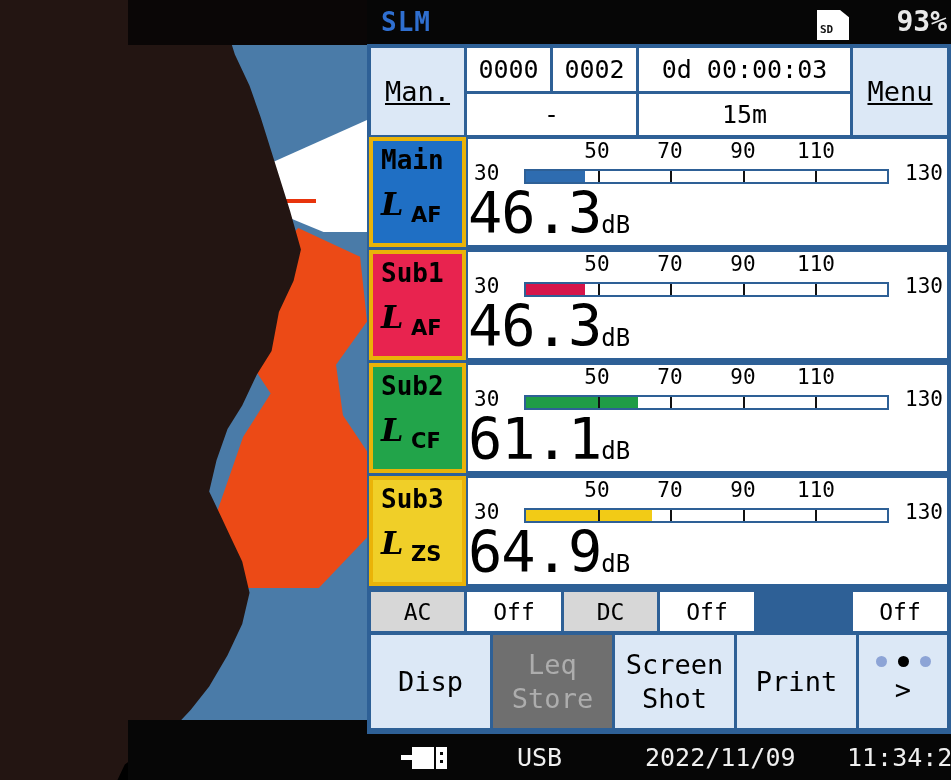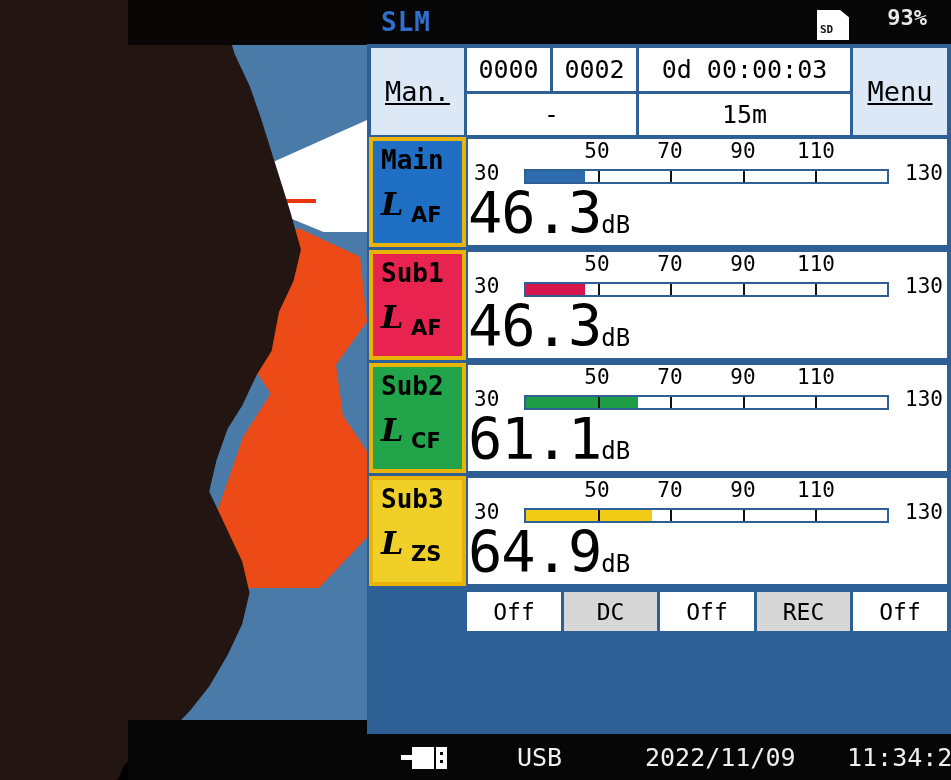--- a/index.html
+++ b/index.html
@@ -21,21 +21,21 @@
   
   #screen{position:absolute;left:367px;top:0;width:548px;height:780px;background:#3b82f6;}
 
   
   #topbar{position:absolute;left:0;top:0;width:584px;height:44px;background:#060606;}
   #slm{position:absolute;left:14px;top:7px;font-size:26px;color:#2f6fd0;letter-spacing:1px;font-weight:bold;}
   #sdicon{position:absolute;left:450px;top:10px;width:32px;height:30px;}
   #sdicon .card{position:absolute;inset:0;background:#fff;
      clip-path:polygon(0 0,72% 0,100% 24%,100% 100%,0 100%);}
   #sdicon .lbl{position:absolute;left:3px;top:13px;font-size:11px;color:#111;font-weight:bold;letter-spacing:0px;}
-  #batt{position:absolute;right:24px;top:5px;font-size:22px;color:#e9e9e9;font-weight:bold;}
+  #batt{position:absolute;right:4px;top:5px;font-size:28px;color:#e9e9e9;font-weight:bold;}
 
   
   #grid{position:absolute;left:0;top:44px;width:584px;height:690px;background:#2e6096;}
 
   .hdrrow{position:absolute;left:2px;top:2px;width:580px;height:91px;}
   .cell{position:absolute;background:#fff;border:2px solid #2e6096;box-sizing:border-box;
         display:flex;align-items:center;justify-content:center;color:#000;}
   .pale{background:#dce8f6;}
   .grey{background:#d7d7d7;}
   .f22{font-size:25px;}
@@ -224,27 +224,51 @@
             <div class="tick" style="left:20%;"></div>
             <div class="tick" style="left:40%;"></div>
             <div class="tick" style="left:60%;"></div>
             <div class="tick" style="left:80%;"></div>
           </div>
           <div class="bigval"><span>64.9</span><span class="u">dB</span></div>
         </div>
       </div>
 
       <div id="iorow">
+        <div class="cell grey f20" style="left:0;top:0;width:97px;height:43px;">AC</div>
         <div class="cell f20" style="left:96px;top:0;width:98px;height:43px;">Off</div>
         <div class="cell grey f20" style="left:193px;top:0;width:97px;height:43px;">DC</div>
         <div class="cell f20" style="left:289px;top:0;width:98px;height:43px;">Off</div>
-        <div class="cell grey f20" style="left:386px;top:0;width:97px;height:43px;">REC</div>
         <div class="cell f20" style="left:482px;top:0;width:98px;height:43px;">Off</div>
       </div>
 
+      <div id="skrow">
+        <div class="sk" style="left:0;width:123px;">
+          <span>Disp</span>
+        </div>
+        <div class="sk dis" style="left:122px;width:123px;">
+          <span>Leq</span>
+          <span>Store</span>
+        </div>
+        <div class="sk" style="left:244px;width:123px;">
+          <span>Screen</span>
+          <span>Shot</span>
+        </div>
+        <div class="sk" style="left:366px;width:123px;">
+          <span>Print</span>
+        </div>
+        <div class="sk" style="left:488px;width:92px;">
+          <div class="dots">
+            <div class="dot"></div>
+            <div class="dot on"></div>
+            <div class="dot"></div>
+          </div>
+          <span>&gt;</span>
+        </div>
+      </div>
 
     </div>
 
     <div id="botbar">
       <div id="plugicon">
         <div class="pin"></div>
           <div class="body"></div>
           <div class="tip"></div>
         <div class="s1"></div>
           <div class="s2"></div>

